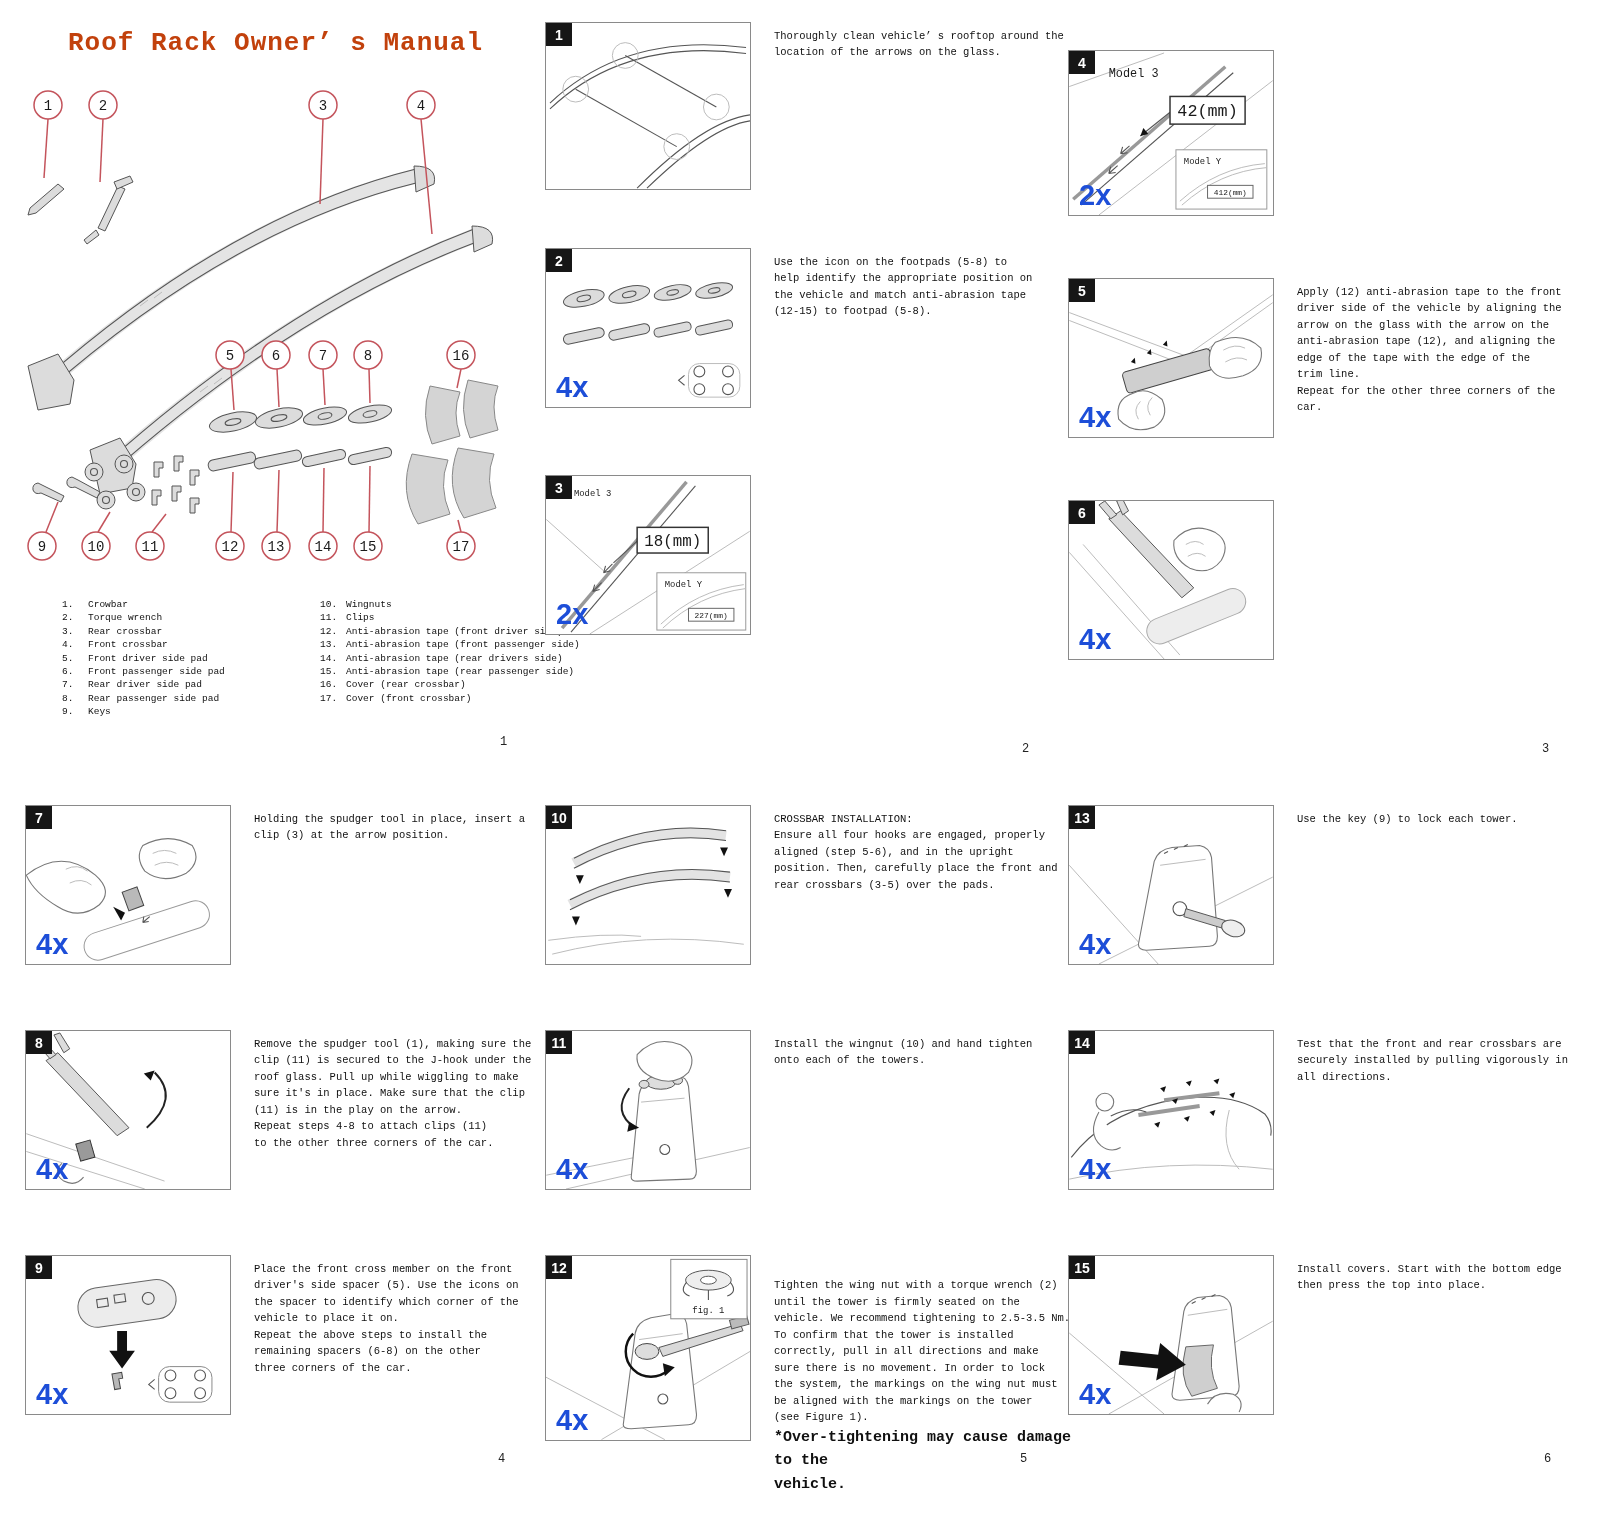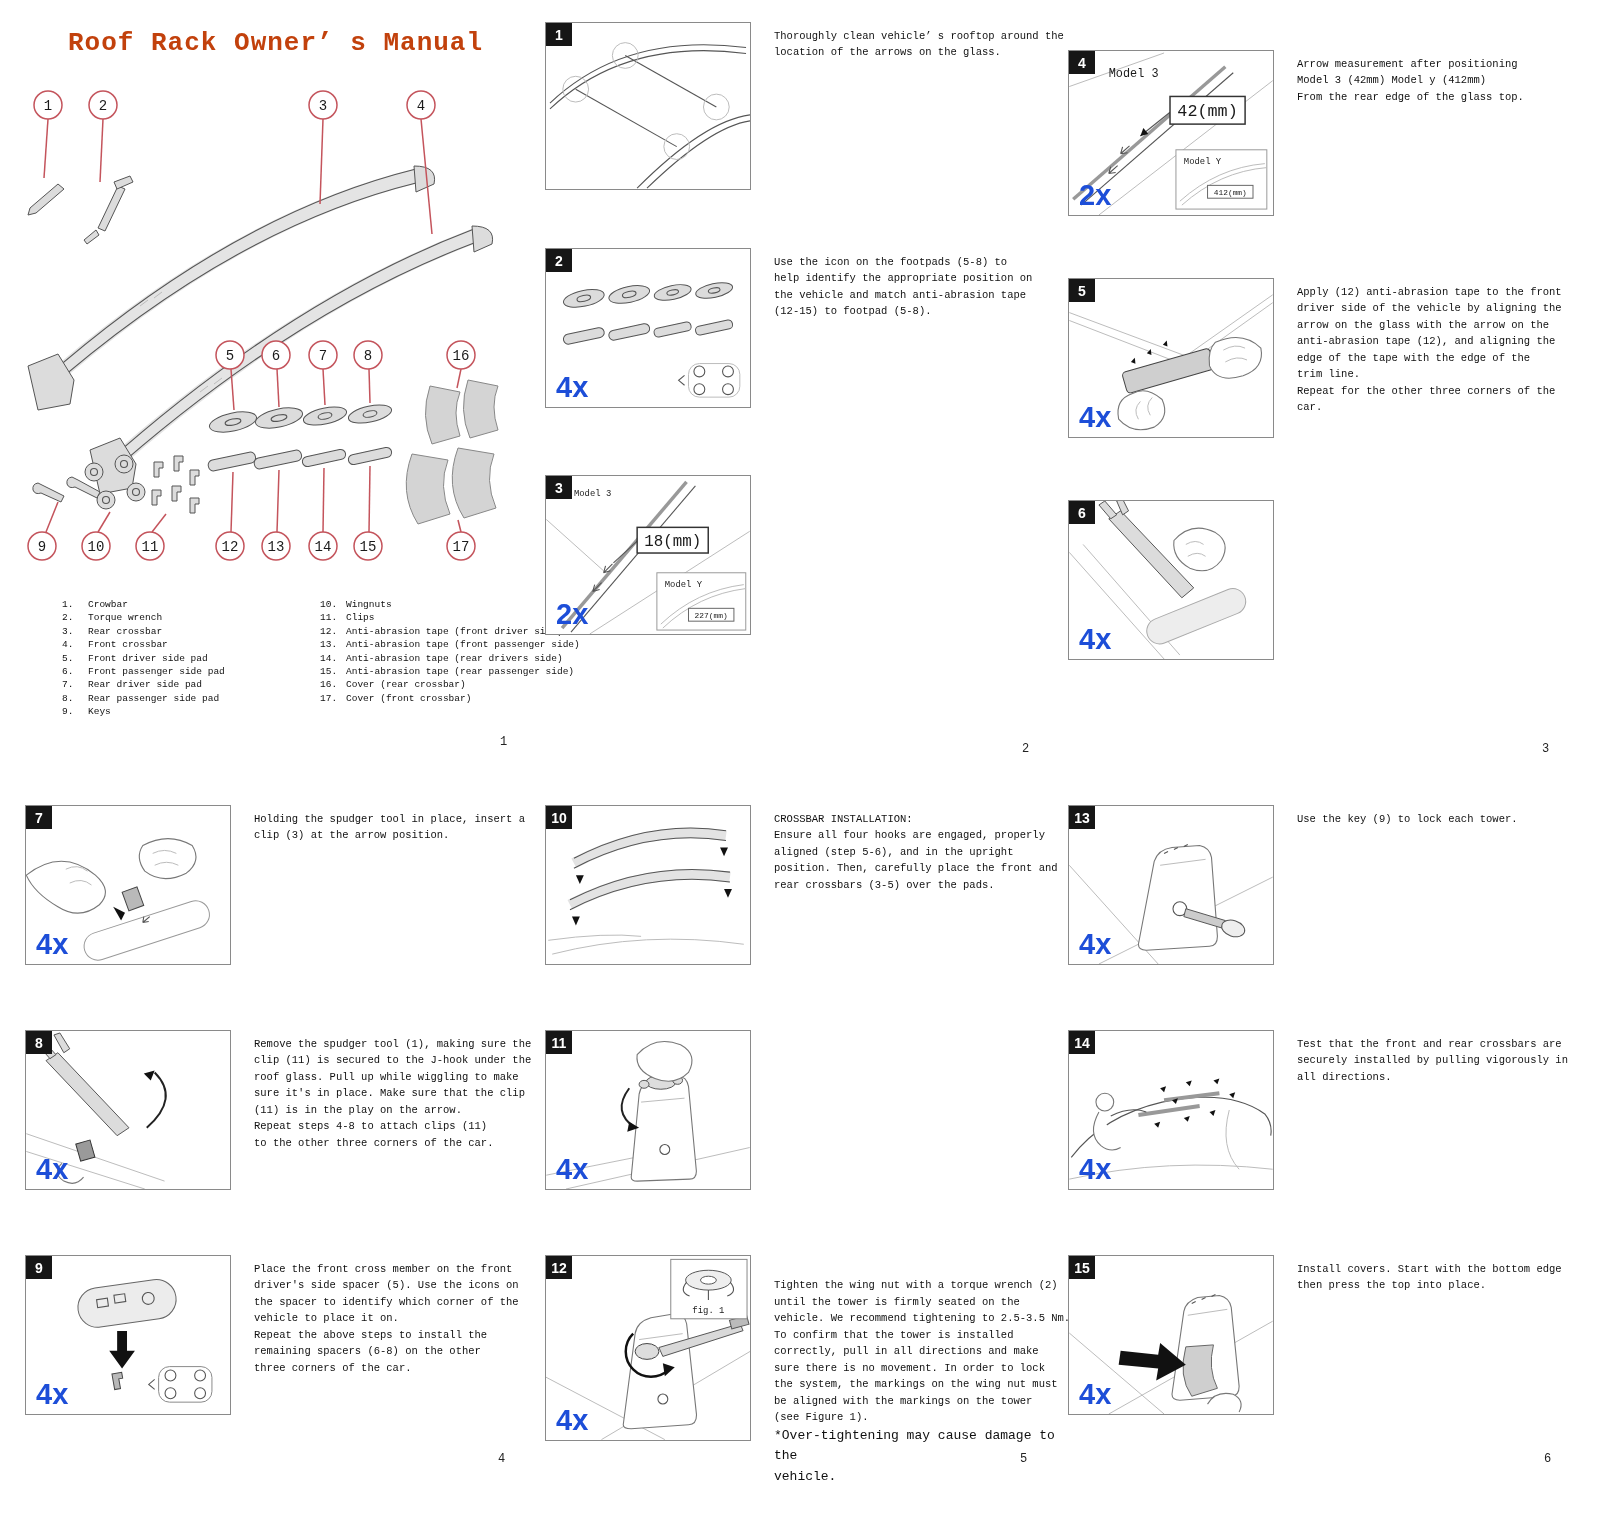--- a/index.html
+++ b/index.html
@@ -25,21 +25,21 @@
     display:flex;align-items:center;justify-content:center;z-index:3;
   }
   .qty{
     position:absolute;left:10px;bottom:3px;
     font:bold 29px "Liberation Sans",sans-serif;color:#1d4ed8;z-index:3;
   }
   .step-text{
     margin-left:23px;width:302px;font-size:10.5px;line-height:1.57;
     white-space:pre-line;padding-top:6px;color:#101010;
   }
-  .warn{font-weight:normal;white-space:pre-line;font-size:13px;line-height:1.57;}
+  .warn{font-weight:bold;white-space:pre-line;font-size:15px;line-height:1.57;}
   .pagenum{position:absolute;font-size:12px;color:#222;}
   .parts-list{position:absolute;left:42px;top:598px;display:flex;font-size:9.5px;line-height:13.4px;}
   .parts-col{width:218px;}
   .parts-col.right{width:262px;margin-left:40px;}
   .pitem{display:flex;}
   .pnum{width:26px;flex:none;}
   .pname{flex:1;}
   svg{display:block;}
   svg text{font-family:"Liberation Mono","DejaVu Sans Mono",monospace;fill:#1a1a1a;}
   .ln{stroke:#555;fill:none;stroke-width:1.1;}
@@ -444,23 +444,20 @@
           <rect x="108" y="100" width="92" height="60" fill="#fff" stroke="#999"></rect>
           <text x="116" y="114" font-size="9">Model Y</text>
           <path d="M112,152 Q150,118 198,114" class="ln2"></path>
             <path d="M114,156 Q152,122 200,118" class="ln2"></path>
           <rect x="140" y="136" width="46" height="13" fill="#fff" stroke="#666"></rect>
           <text x="163" y="146" font-size="8" text-anchor="middle">412(mm)</text>
         </g>
       </svg>
       <div class="qty">2x</div>
     </div>
-    <div class="step-text">Arrow measurement after positioning
-Model 3 (42mm) Model y (412mm)
-From the rear edge of the glass top.</div>
   </div>
 
   <div class="step-row" style="left:0;top:258px;">
     <div class="fig-box">
       <div class="badge">5</div>
       <svg width="204" height="158" viewBox="0 0 206 160">
         <path d="M0,34 L118,78" class="ln2"></path>
           <path d="M118,78 L206,16" class="ln2"></path>
         <path d="M0,42 L114,86" class="ln2"></path>
           <path d="M122,84 L206,24" class="ln2"></path>
@@ -639,20 +636,22 @@
           <circle cx="120" cy="120" r="5" class="ln"></circle>
         <ellipse cx="116" cy="52" rx="15" ry="7" fill="#ddd" stroke="#555"></ellipse>
         <ellipse cx="99" cy="54" rx="5" ry="4" fill="#ddd" stroke="#555"></ellipse>
         <ellipse cx="133" cy="50" rx="5" ry="4" fill="#ddd" stroke="#555"></ellipse>
         <path d="M84,58 Q66,82 90,98" fill="none" stroke="#222" stroke-width="2"></path>
         <path d="M84,92 l10,6 -12,4 z" class="blk"></path>
         <path d="M92,24 q18,-20 44,-10 q18,10 8,28 q-14,14 -34,6 q-20,-8 -18,-24 z" class="wfill"></path>
       </svg>
       <div class="qty">4x</div>
     </div>
+    <div class="step-text">Install the wingnut (10) and hand tighten
+onto each of the towers.</div>
   </div>
 
   <div class="step-row" style="left:0;top:450px;">
     <div class="fig-box tall">
       <div class="badge">12</div>
       <svg width="204" height="184" viewBox="0 0 206 185">
         <path d="M0,122 L120,185" class="ln2"></path>
           <path d="M56,185 L206,96" class="ln2"></path>
         <path d="M78,170 L90,78 Q92,66 106,62 L130,58 Q140,58 142,68 L152,160 Q152,170 144,170 L86,174 Q78,174 78,170 Z" class="wfill" stroke="#555"></path>
         <path d="M94,84 L138,78" class="ln2"></path>

